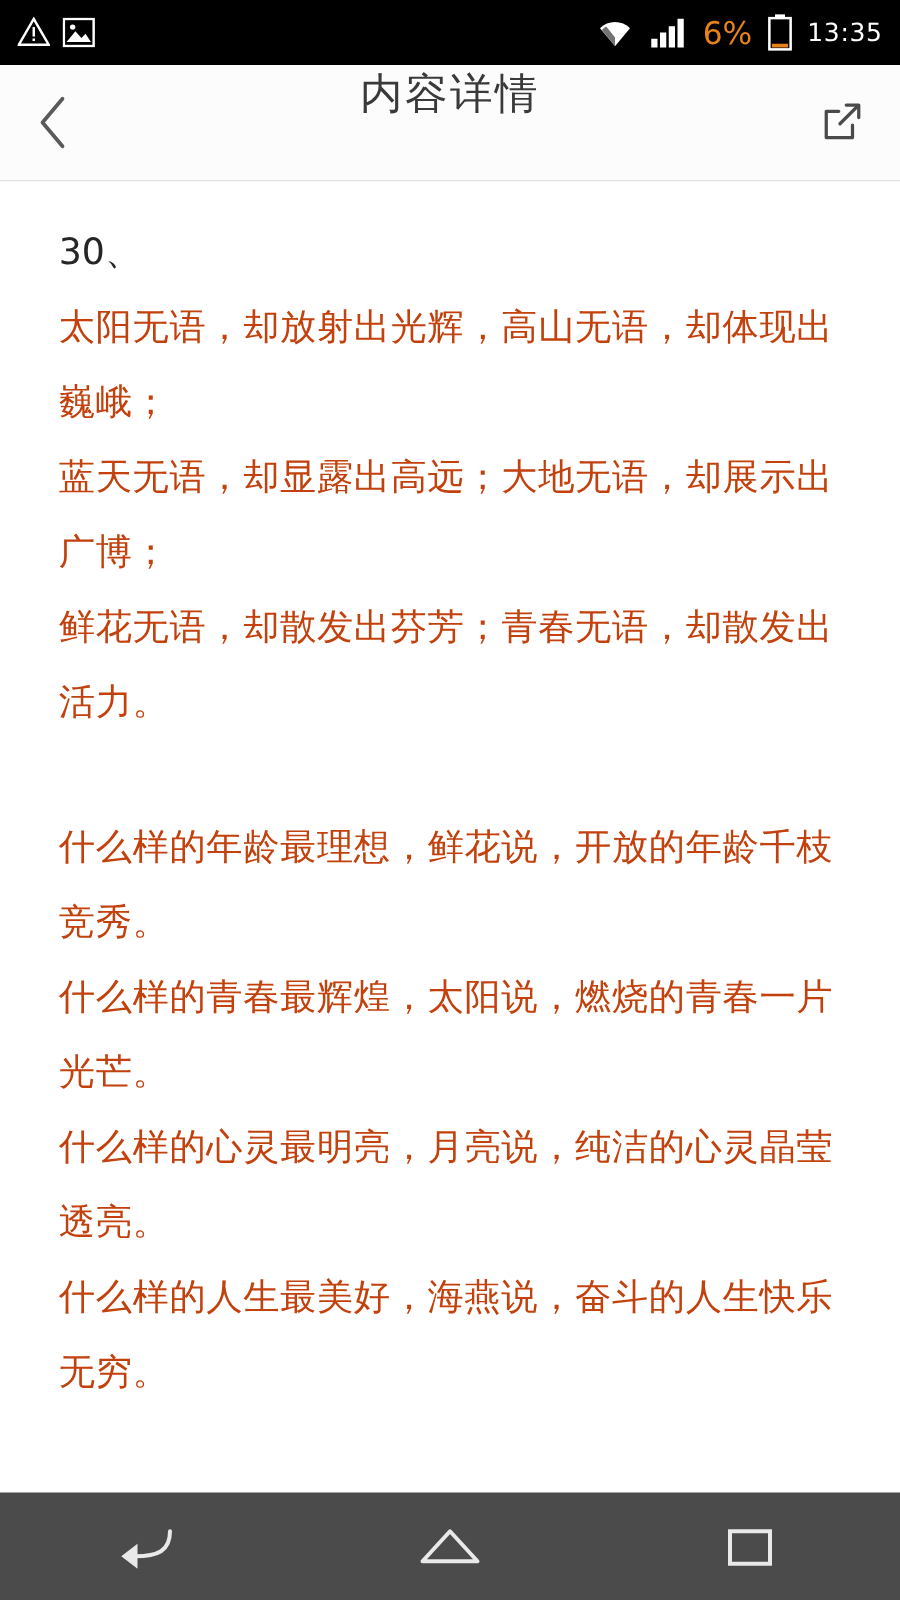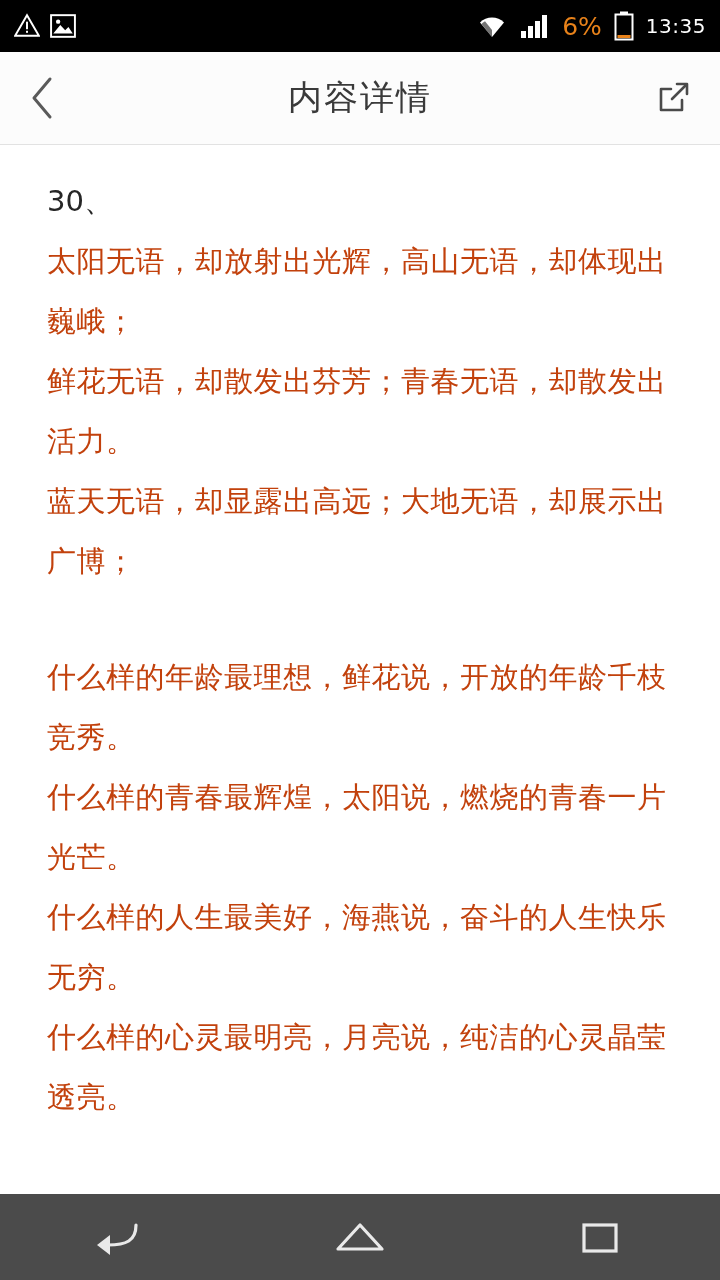--- a/index.html
+++ b/index.html
@@ -60,21 +60,20 @@
     font-size: 20px;
     letter-spacing: 0.5px;
   }
 
   
   .title-bar {
     height: 92px;
     background: #fcfcfc;
     border-bottom: 1px solid #e2e2e2;
     display: flex;
-    align-items: center;
     position: relative;
     flex: 0 0 auto;
   }
   .back-btn {
     width: 86px;
     height: 92px;
     display: flex;
     align-items: center;
     justify-content: center;
   }
@@ -200,29 +199,29 @@
         <line x1="18" y1="21" x2="32" y2="7" stroke="#4a4a4a" stroke-width="2.6" stroke-linecap="round"></line>
         <polyline points="23,6 33,6 33,16" fill="none" stroke="#4a4a4a" stroke-width="2.6" stroke-linecap="round" stroke-linejoin="round"></polyline>
       </svg>
     </div>
   </div>
 
   <div class="content">
 
     <div class="num-label">30、</div>
     <div class="para">太阳无语，却放射出光辉，高山无语，却体现出巍峨；</div>
+    <div class="para">蓝天无语，却显露出高远；大地无语，却展示出广博；</div>
     <div class="para">鲜花无语，却散发出芬芳；青春无语，却散发出活力。</div>
-    <div class="para">蓝天无语，却显露出高远；大地无语，却展示出广博；</div>
 
     <div class="spacer-block"></div>
 
     <div class="para">什么样的年龄最理想，鲜花说，开放的年龄千枝竞秀。</div>
     <div class="para">什么样的青春最辉煌，太阳说，燃烧的青春一片光芒。</div>
+    <div class="para">什么样的心灵最明亮，月亮说，纯洁的心灵晶莹透亮。</div>
     <div class="para">什么样的人生最美好，海燕说，奋斗的人生快乐无穷。</div>
-    <div class="para">什么样的心灵最明亮，月亮说，纯洁的心灵晶莹透亮。</div>
 
   </div>
 
   <div class="nav-bar">
     <div class="nav-btn">
       <svg width="56" height="44" viewBox="0 0 56 44">
         <path d="M44 10 C44 26 34 30 16 30" fill="none" stroke="#e9e9e9" stroke-width="3.2" stroke-linecap="round"></path>
         <polygon points="18,20 18,40 5,30" fill="#e9e9e9"></polygon>
       </svg>
     </div>

